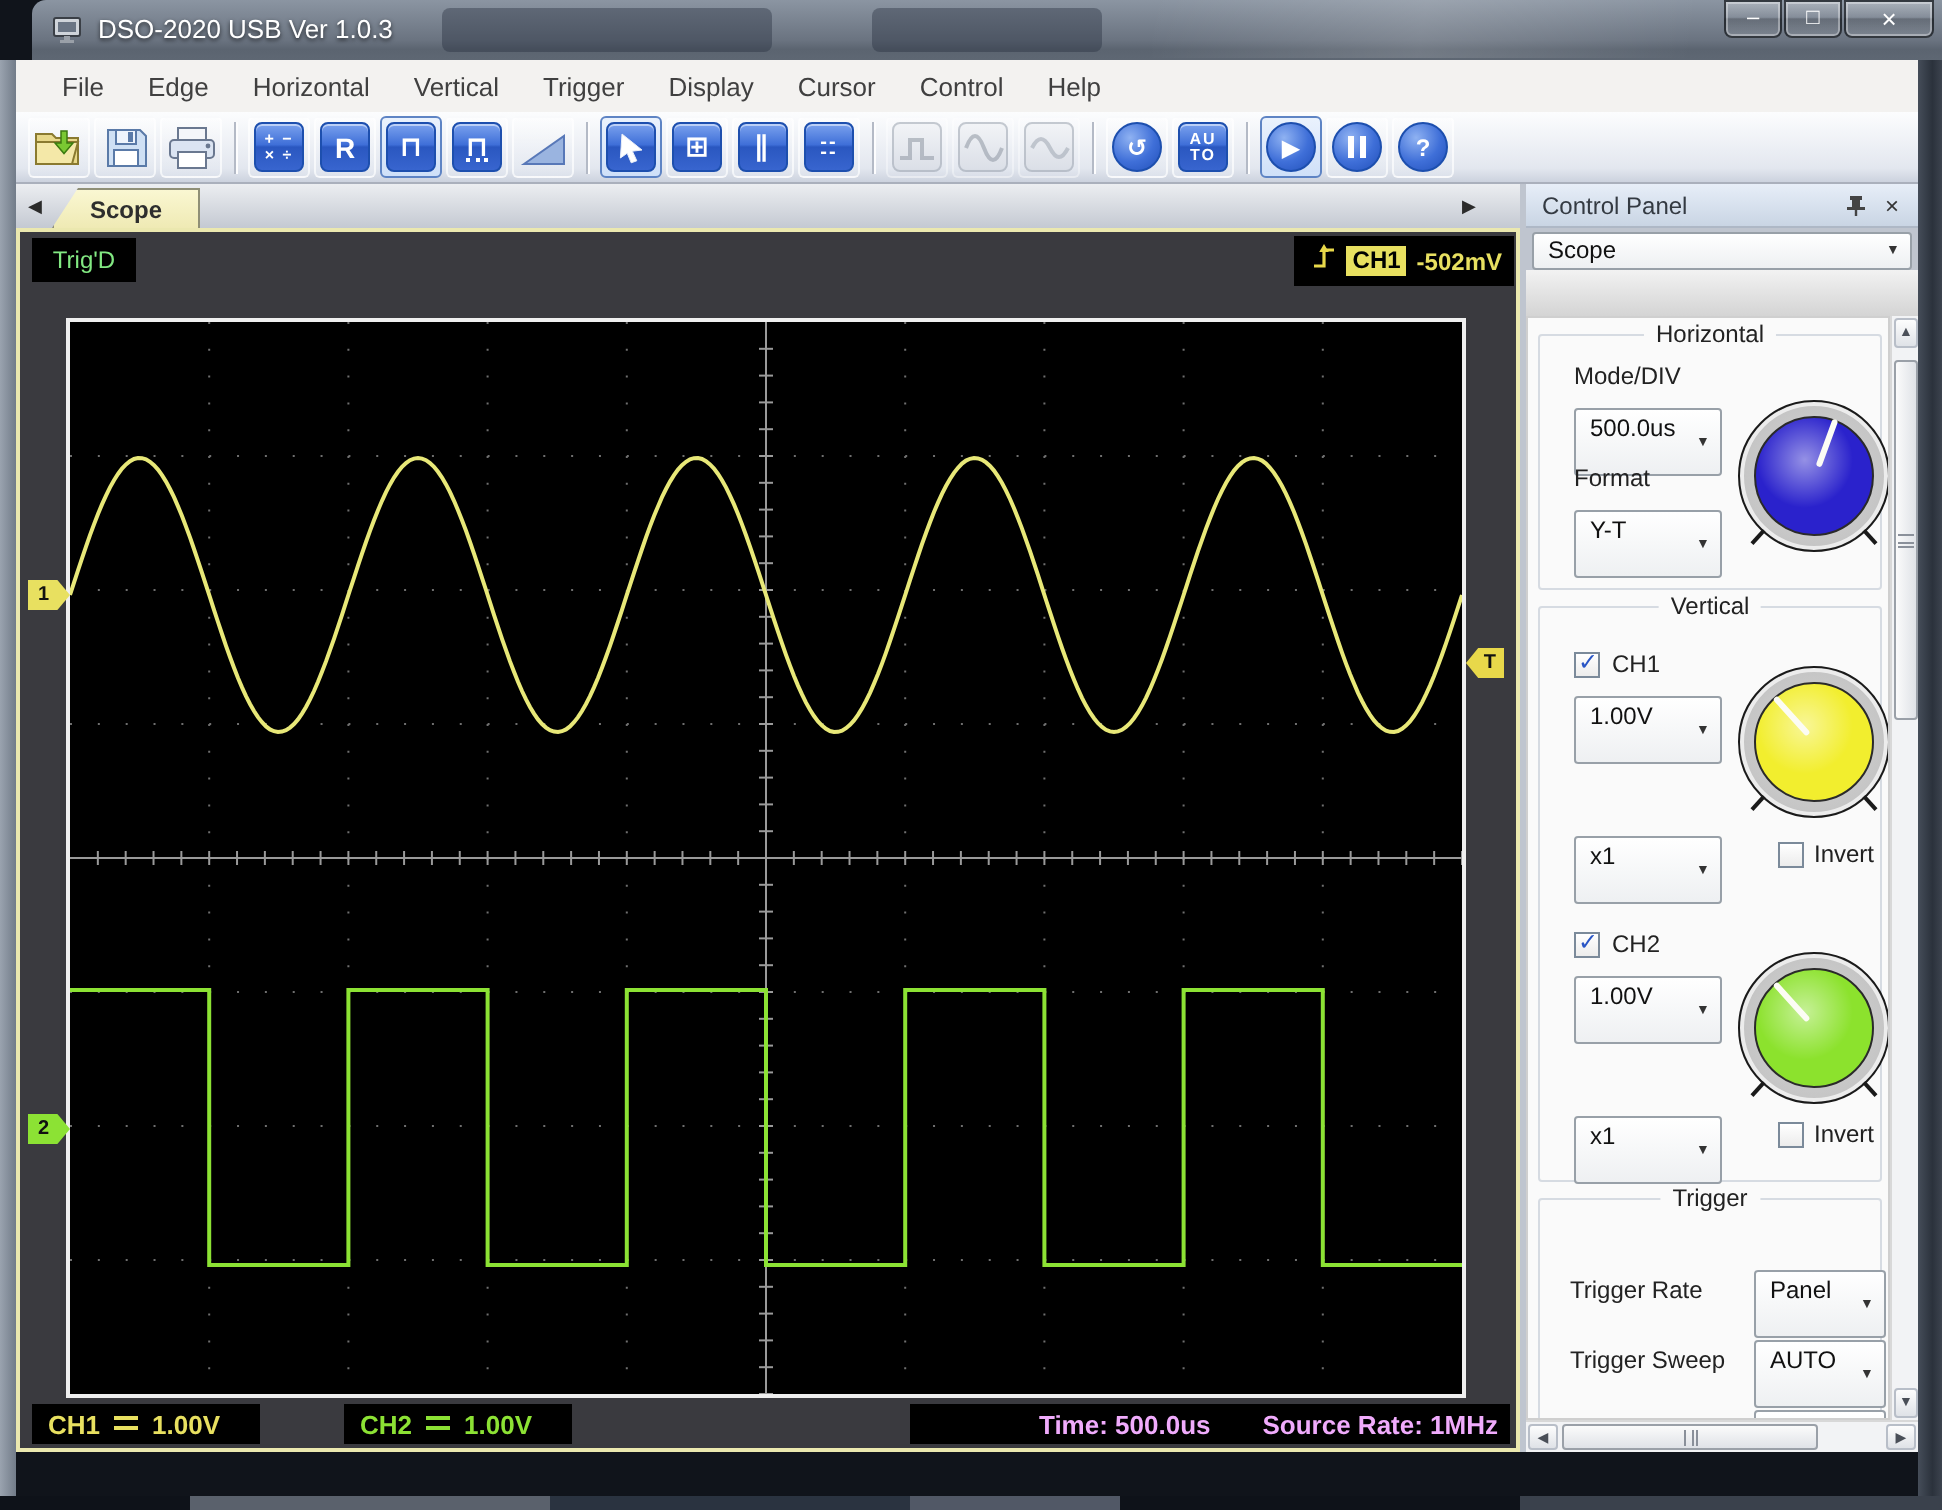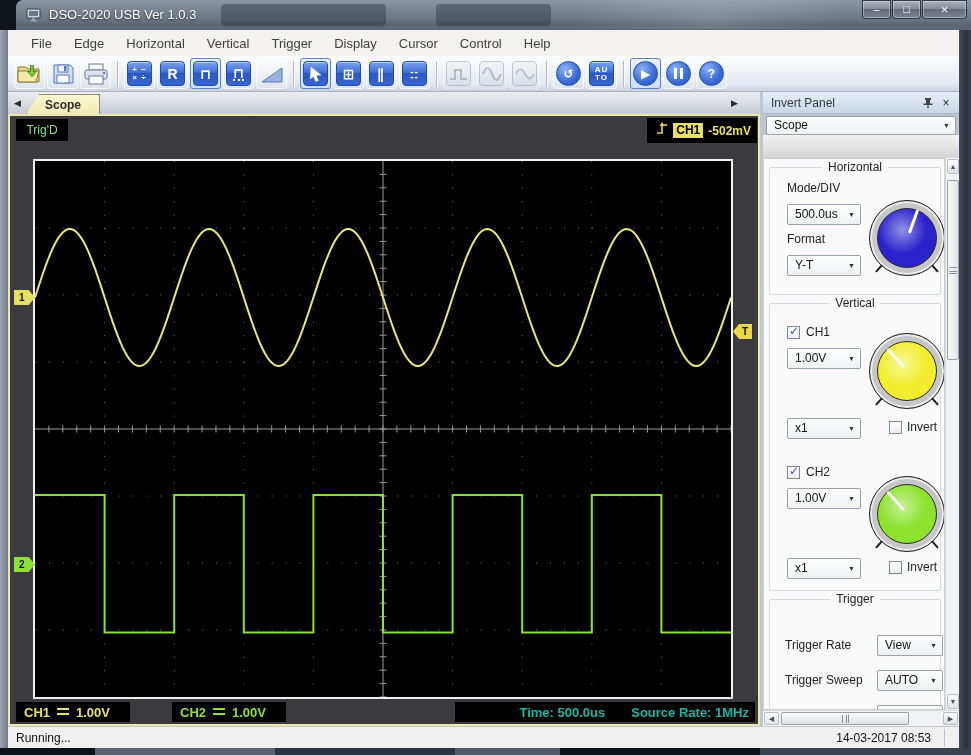--- a/index.html
+++ b/index.html
@@ -64,36 +64,36 @@
   .screen-svg{left:35px;top:161px;}
   .marker{height:15px;display:flex;align-items:center;font-size:10px;font-weight:bold;color:#111;}
   .mk-right{width:21px;left:14px;clip-path:polygon(0 0,70% 0,100% 50%,70% 100%,0 100%);padding-left:5px;}
   .mk1{top:290px;background:#e8e060;}
   .mk2{top:557px;background:#8ce234;}
   .mkT{top:324px;left:733px;width:19px;background:#e8d84a;clip-path:polygon(0 50%,32% 0,100% 0,100% 100%,32% 100%);
     justify-content:flex-end;padding-right:4px;}
   .st-box{top:702px;height:20px;background:#000;display:flex;align-items:center;font-size:13px;font-weight:bold;gap:7px;padding:0 8px;}
   .st-ch1{left:16px;width:114px;color:#e8e060;}
   .st-ch2{left:172px;width:114px;color:#8ce234;}
-  .st-right{left:455px;width:300px;color:#14b8a6;justify-content:flex-end;gap:26px;padding-right:6px;}
+  .st-right{left:455px;width:300px;color:#f0abfc;justify-content:flex-end;gap:26px;padding-right:6px;}
   .coup{display:inline-block;width:12px;height:8px;border-top:2px solid currentColor;position:relative;}
   .coup::after{content:'';position:absolute;top:3px;left:0;right:0;border-top:2px dashed currentColor;}
 
   
   .main-bg{left:8px;top:92px;width:951px;height:634px;background:#bfc5cf;}
   .cp-header{left:763px;top:92px;width:196px;height:22px;background:linear-gradient(#e7eef8,#c9d5e4);
     display:flex;align-items:center;font-size:12px;color:#343a42;padding-left:8px;border-bottom:1px solid #aeb8c6;}
   .cp-hbtn{width:14px;height:14px;display:flex;align-items:center;justify-content:center;color:#333;font-size:11px;}
   .cp-strip{left:763px;top:135px;width:196px;height:23px;background:linear-gradient(#f2f2f2,#d4d4d4);}
   .cp-body{left:763px;top:158px;width:182px;height:552px;background:#fafafa;border:1px solid #cfcfcf;overflow:hidden;}
   .grp{position:absolute;border:1px solid #d6dbe2;border-radius:2px;}
   .grp-legend{position:absolute;top:-8px;left:50%;transform:translateX(-50%);background:#fafafa;
     padding:0 6px;font-size:12px;color:#222;white-space:nowrap;}
   .cp-label{position:absolute;font-size:12px;color:#222;white-space:nowrap;}
-  .dd{position:absolute;height:21px;background:linear-gradient(#fff,#eef0f2);border:1px solid #98a0a8;border-radius:2px;}
+  .dd{position:absolute;height:34px;background:linear-gradient(#fff,#eef0f2);border:1px solid #98a0a8;border-radius:2px;}
   .dd-text{position:absolute;left:7px;top:2px;font-size:12px;color:#111;}
   .dd-arrow{position:absolute;right:0;top:0;bottom:0;width:17px;display:flex;align-items:center;justify-content:center;
     font-size:7px;color:#333;}
   .cb{position:absolute;width:13px;height:13px;background:linear-gradient(#fff,#ececec);border:1px solid #7b8a9a;}
   .cb .ck{position:absolute;left:1px;top:-3px;font-size:12px;font-weight:bold;color:#2a56c6;}
   .knob{position:absolute;width:76px;height:76px;border-radius:50%;background:radial-gradient(#d6d6d6,#bdbdbd);
     border:1px solid #1a1a1a;box-shadow:inset 0 0 0 2px #ececec;}
   .knob-face{position:absolute;inset:7px;border-radius:50%;border:1px solid #2a2a2a;
     background-image:radial-gradient(circle at 42% 36%,rgba(255,255,255,.5),rgba(255,255,255,0) 48%);}
   .knob-ptr{position:absolute;left:50%;top:50%;width:3px;height:25px;margin-left:-1.5px;background:#fcfcf4;
@@ -426,21 +426,21 @@
     <span>CH2</span>
     <span class="coup"></span>
     <span>1.00V</span>
   </div>
   <div class="abs st-box st-right">
     <span>Time: 500.0us</span>
     <span>Source Rate: 1MHz</span>
   </div>
 
   <div class="abs cp-header">
-    <span>Invert Panel</span>
+    <span>Control Panel</span>
     <span class="cp-hbtn" style="position:absolute;right:24px;">
       <svg width="10" height="11" viewBox="0 0 10 11">
           <rect x="2" y="1" width="6" height="2" fill="#444"></rect>
           <rect x="3" y="3" width="4" height="4" fill="#444"></rect>
           <rect x="0.5" y="6.5" width="9" height="1.5" fill="#444"></rect>
           <rect x="4.4" y="8" width="1.2" height="3" fill="#444"></rect>
         </svg>
     </span>
     <span class="cp-hbtn" style="position:absolute;right:6px;font-size:12px;">×</span>
   </div>
@@ -518,21 +518,21 @@
       <span class="dd-arrow">▼</span>
     </div>
     <div class="cb" style="left:125px;top:402px;"></div>
     <span class="cp-label" style="left:143px;top:401px;">Invert</span>
 
     <div class="grp" style="left:5px;top:440px;width:172px;height:150px;">
       <span class="grp-legend">Trigger</span>
     </div>
     <span class="cp-label" style="left:21px;top:479px;">Trigger Rate</span>
     <div class="dd" style="left:113px;top:476px;width:66px;">
-      <span class="dd-text">View</span>
+      <span class="dd-text">Panel</span>
       <span class="dd-arrow">▼</span>
     </div>
     <span class="cp-label" style="left:21px;top:514px;text-align:right;">Trigger Sweep</span>
     <div class="dd" style="left:113px;top:511px;width:66px;">
       <span class="dd-text">AUTO</span>
       <span class="dd-arrow">▼</span>
     </div>
     <span class="cp-label" style="left:21px;top:549px;">Trigger Source</span>
     <div class="dd" style="left:113px;top:546px;width:66px;">
       <span class="dd-text">CH1</span>
@@ -548,25 +548,20 @@
     <div class="sbtn" style="left:1px;bottom:1px;width:12px;height:15px;">▼</div>
   </div>
   <div class="abs hscroll">
     <div class="sbtn" style="left:1px;top:1px;width:15px;height:13px;">◀</div>
     <div class="hthumb">
         <span class="grip-v"></span>
       </div>
     <div class="sbtn" style="right:1px;top:1px;width:15px;height:13px;">▶</div>
   </div>
 
-  <div class="abs statusbar">
-    <span class="sb-left">Running...</span>
-    <span class="sb-right">14-03-2017  08:53</span>
-    <span class="sb-sep"></span>
-  </div>
 
   <div class="abs bottomstrip">
     <div class="abs" style="left:95px;top:0;width:180px;height:7px;background:#5a616c;"></div>
     <div class="abs" style="left:275px;top:0;width:180px;height:7px;background:#2a3340;"></div>
     <div class="abs" style="left:455px;top:0;width:105px;height:7px;background:#515866;"></div>
     <div class="abs" style="left:760px;top:0;width:211px;height:7px;background:#3a414c;"></div>
   </div>
 
 </div>
 

